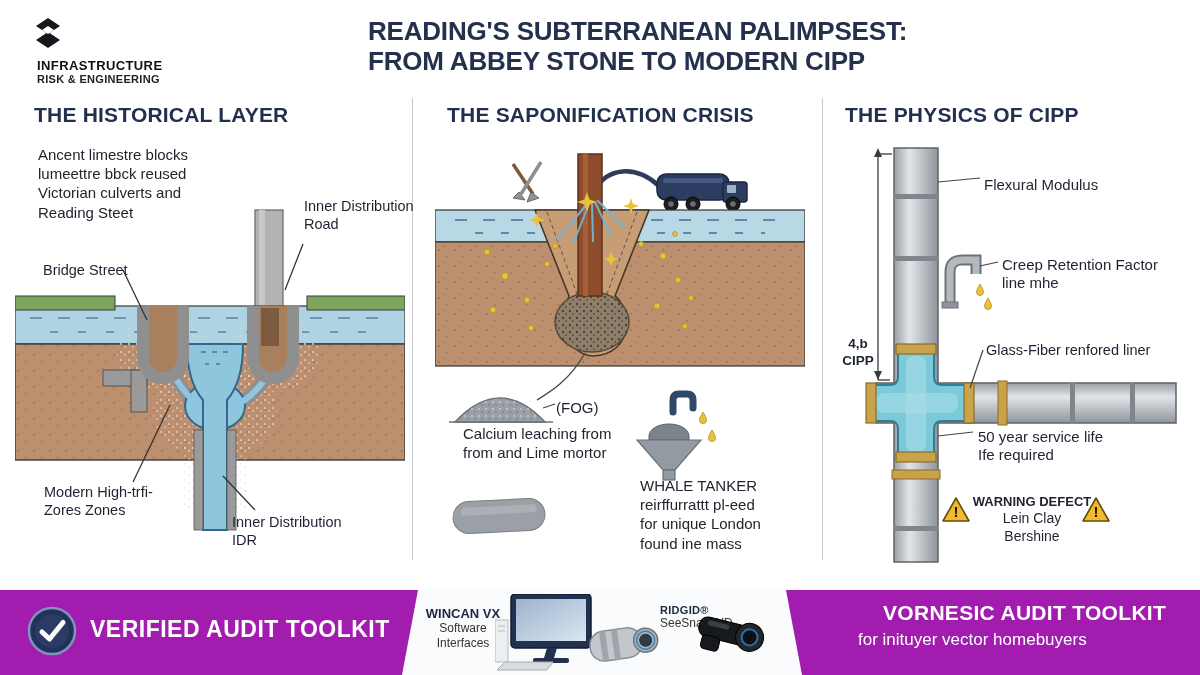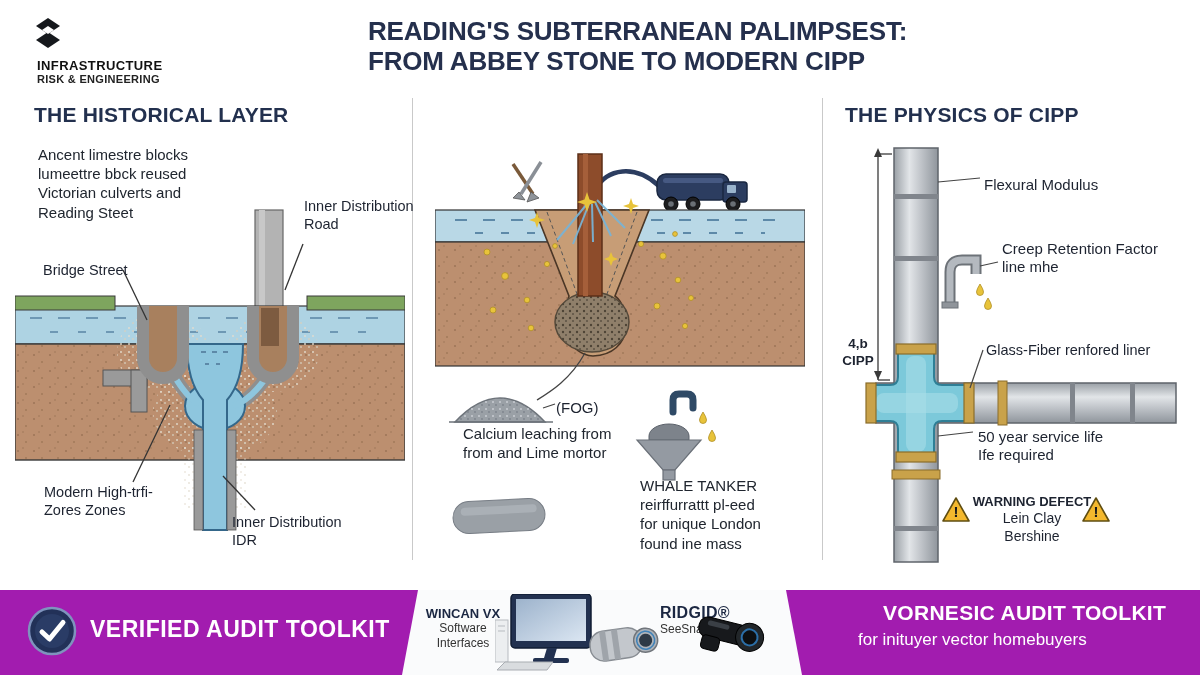--- a/index.html
+++ b/index.html
@@ -128,20 +128,21 @@
   </svg>
 
   <div class="abs lbl" style="left:36px;top:262px;margin-left:7px;">Bridge Street</div>
   <div class="abs lbl ml" style="left:304px;top:198px;">Inner Distribution
 Road</div>
   <div class="abs lbl ml" style="left:44px;top:484px;">Modern High-trfi-
 Zores Zones</div>
   <div class="abs lbl ml" style="left:232px;top:514px;">Inner Distribution
 IDR</div>
 
+  <div class="abs h2" style="left:447px;top:103px;">THE SAPONIFICATION CRISIS</div>
 
   <svg class="abs" style="left:435px;top:148px;" width="370" height="400" viewBox="0 0 370 400">
     <defs>
       <pattern id="speck2" width="16" height="16" patternUnits="userSpaceOnUse">
         <circle cx="4" cy="6" r="1.1" fill="#7a573c" opacity=".45"></circle>
         <circle cx="12" cy="13" r="1" fill="#7a573c" opacity=".4"></circle>
         <circle cx="9" cy="2" r=".9" fill="#8a6648" opacity=".4"></circle>
       </pattern>
       <pattern id="grav2" width="7" height="7" patternUnits="userSpaceOnUse">
         <circle cx="2" cy="2" r="1.2" fill="#4e4336"></circle>
@@ -335,21 +336,21 @@
       <path d="M14,2 L27,25 H1 Z" fill="#f3b82e" stroke="#5f4d10" stroke-width="1.6" stroke-linejoin="round"></path>
       <text x="14" y="21" text-anchor="middle" font-size="15" font-weight="bold" fill="#1a1a1a" font-family="Liberation Sans, sans-serif">!</text>
     </g>
     <g transform="translate(252,356)">
       <path d="M14,2 L27,25 H1 Z" fill="#f3b82e" stroke="#5f4d10" stroke-width="1.6" stroke-linejoin="round"></path>
       <text x="14" y="21" text-anchor="middle" font-size="15" font-weight="bold" fill="#1a1a1a" font-family="Liberation Sans, sans-serif">!</text>
     </g>
   </svg>
 
   <div class="abs lbl" style="left:984px;top:176px;font-size:15px;">Flexural Modulus</div>
-  <div class="abs lbl ml" style="left:1002px;top:240px;font-size:15px;">Creep Retention Factor
+  <div class="abs lbl ml" style="left:1002px;top:256px;font-size:15px;">Creep Retention Factor
 line mhe</div>
   <div class="abs lbl" style="left:986px;top:342px;font-size:14.5px;">Glass-Fiber renfored liner</div>
   <div class="abs lbl ml" style="left:978px;top:428px;font-size:15px;">50 year service life
 Ife required</div>
   <div class="abs" style="left:962px;top:494px;width:140px;text-align:center;font-size:13px;font-weight:700;color:#1d2330;">WARNING DEFECT</div>
   <div class="abs ml" style="left:962px;top:510px;width:140px;text-align:center;font-size:14px;color:#1d2330;line-height:1.25;">Lein Clay
 Bershine</div>
   <div class="abs ml" style="left:838px;top:336px;width:40px;text-align:center;font-size:13.5px;font-weight:600;color:#1d2330;line-height:1.25;">4,b
 CIPP</div>
 
@@ -392,21 +393,21 @@
           <rect x="4" y="12" width="52" height="30" rx="14" fill="#c3c7cc" stroke="#878c92" stroke-width="1.5"></rect>
           <rect x="15" y="12" width="6" height="30" fill="#9fa4aa"></rect>
           <rect x="27" y="12" width="6" height="30" fill="#9fa4aa"></rect>
           <circle cx="60" cy="27" r="12" fill="#aeb3b9" stroke="#70757b" stroke-width="1.5"></circle>
           <circle cx="60" cy="27" r="9" fill="none" stroke="#3f82b8" stroke-width="1.5"></circle>
           <circle cx="60" cy="27" r="6.5" fill="#2e3a46"></circle>
         </g>
       </svg>
 
       <div class="abs" style="left:258px;top:14px;">
-        <div class="small-strong" style="font-size:16px;letter-spacing:.3px;">RIDGID®</div>
+        <div class="small-strong" style="font-size:11px;letter-spacing:.3px;">RIDGID®</div>
         <div class="small-sub">SeeSnale HD</div>
       </div>
 
       <svg class="abs" style="left:294px;top:14px;" width="90" height="66" viewBox="0 0 90 66">
         <g transform="rotate(14 40 30)">
           <rect x="2" y="20" width="50" height="20" rx="9" fill="#17191c" stroke="#000" stroke-width="1"></rect>
           <rect x="8" y="38" width="18" height="14" rx="4" fill="#17191c" stroke="#000" stroke-width="1"></rect>
           <circle cx="54" cy="30" r="14" fill="#222629" stroke="#000" stroke-width="1"></circle>
           <circle cx="54" cy="30" r="8" fill="#0d0f11" stroke="#2b6fa8" stroke-width="2"></circle>
           <rect x="10" y="23" width="22" height="5" rx="2.5" fill="#3a3f45"></rect>

